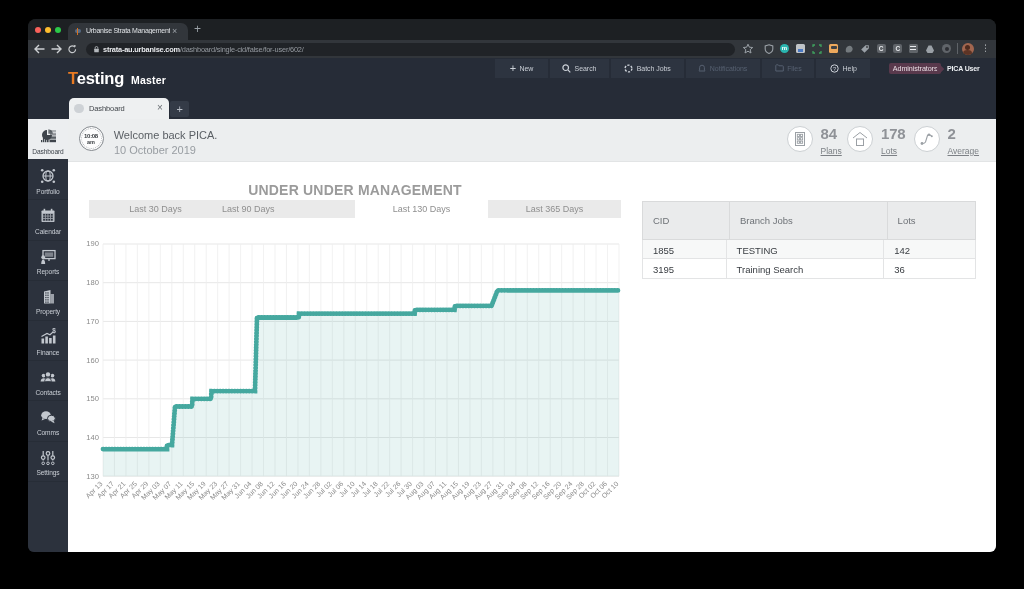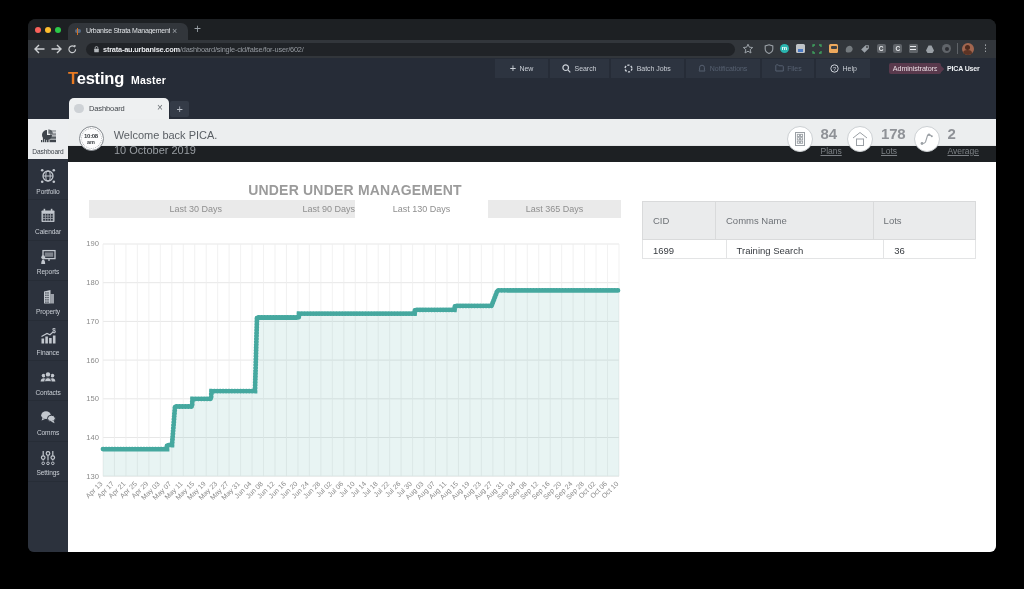--- a/index.html
+++ b/index.html
@@ -15,21 +15,21 @@
 .nav { position:absolute; top:1px; height:19px; background:#2d3440; display:flex; align-items:center;
         justify-content:center; gap:3.5px; color:#c9ced5; font-size:7px; letter-spacing:-0.05px; }
 .nav .dim { color:#566070; }
 .nvi { color:#ccd1d8; }
 #apptab { position:absolute; left:40.9px; top:78.7px; width:100.5px; height:21.3px; background:#eef0f1; border-radius:5px 5px 0 0; }
 #sidebar { position:absolute; left:0; top:100px; width:40px; height:433px; background:#2c323d; }
 .sit { position:absolute; left:0; width:40px; text-align:center; border-bottom:1px solid #272d37; }
 .sit.act { background:#eceef0; border-bottom:none; }
 .slab { font-size:6.6px; color:#c9ced5; margin-top:2.5px; letter-spacing:-0.1px; }
 .sit.act .slab { color:#3e444b; }
-#welcome { position:absolute; left:40px; top:100px; width:928px; height:27px; background:#eceeef; border-bottom:1px solid #e2e4e5; box-sizing:border-box; }
+#welcome { position:absolute; left:40px; top:100px; width:928px; height:43px; background:#eceeef; border-bottom:1px solid #e2e4e5; box-sizing:border-box; }
 .bign { position:absolute; top:105.5px; font-size:15px; font-weight:bold; color:#8f9297; letter-spacing:-0.2px; }
 .lbl { position:absolute; top:126.5px; font-size:8.5px; color:#7c8085;text-decoration:underline; }
 .tbi { position:absolute; }
 .ext { position:absolute; top:4.5px; width:9px; height:9px; }
 </style></head>
 <body>
 <div id="win">
   <div id="tabstrip">
     <div class="tl" style="left:6.9px;background:#f9615a"></div>
     <div class="tl" style="left:16.6px;background:#fdbd2e"></div>
@@ -331,22 +331,22 @@
         <path d="M7 16.5 Q9.5 16.8 10.5 15 L12.5 8.5 Q13.2 7.2 14.8 7.8 L16.5 9" fill="none" stroke="#9ba0a5" stroke-width="1.1"></path>
         <circle cx="7" cy="16.5" r="1.4" fill="#9ba0a5"></circle>
         <circle cx="14" cy="7.8" r="1.2" fill="#9ba0a5"></circle>
         <circle cx="16.8" cy="9.2" r="1" fill="#9ba0a5"></circle>
       </svg>
     </div>
     <div class="bign" style="left:919.5px">2</div>
     <div class="lbl" style="left:919.5px">Average</div>
   <div style="position:absolute;left:61px;top:163px;width:532px;text-align:center;font-size:14px;font-weight:bold;color:#9b9b9b;letter-spacing:0.2px">UNDER UNDER MANAGEMENT</div>
   <div style="position:absolute;left:61px;top:181px;width:532px;height:18px;display:flex;font-size:9px;color:#8f8f8f">
-    <div style="width:133px;background:#eaeaea;text-align:right;line-height:18px">Last 30 Days</div>
-    <div style="width:133px;background:#eaeaea;text-align:right;line-height:18px">Last 90 Days</div>
+    <div style="width:133px;background:#eaeaea;text-align:center;line-height:18px">Last 30 Days</div>
+    <div style="width:133px;background:#eaeaea;text-align:left;line-height:18px">Last 90 Days</div>
     <div style="width:133px;background:#fff;text-align:center;line-height:18px">Last 130 Days</div>
     <div style="width:133px;background:#eaeaea;text-align:center;line-height:18px">Last 365 Days</div>
   </div>
   <svg width="560" height="290" viewBox="0 0 560 290" style="position:absolute;left:57px;top:216.5px;font-family:'Liberation Sans',sans-serif">
       <line x1="18.0" y1="8.0" x2="534.0" y2="8.0" stroke="#e7e7e7" stroke-width="1"></line>
       <line x1="18.0" y1="46.7" x2="534.0" y2="46.7" stroke="#e7e7e7" stroke-width="1"></line>
       <line x1="18.0" y1="85.4" x2="534.0" y2="85.4" stroke="#e7e7e7" stroke-width="1"></line>
       <line x1="18.0" y1="124.1" x2="534.0" y2="124.1" stroke="#e7e7e7" stroke-width="1"></line>
       <line x1="18.0" y1="162.8" x2="534.0" y2="162.8" stroke="#e7e7e7" stroke-width="1"></line>
       <line x1="18.0" y1="201.5" x2="534.0" y2="201.5" stroke="#e7e7e7" stroke-width="1"></line>
@@ -449,22 +449,27 @@
       <text x="499.60" y="248.2" text-anchor="end" font-size="7" fill="#8a8a8a" transform="rotate(-45 499.60 248.2)">Sep 28</text>
       <text x="511.07" y="248.2" text-anchor="end" font-size="7" fill="#8a8a8a" transform="rotate(-45 511.07 248.2)">Oct 02</text>
       <text x="522.53" y="248.2" text-anchor="end" font-size="7" fill="#8a8a8a" transform="rotate(-45 522.53 248.2)">Oct 06</text>
       <text x="534.00" y="248.2" text-anchor="end" font-size="7" fill="#8a8a8a" transform="rotate(-45 534.00 248.2)">Oct 10</text>
       <path d="M18.0,213.1 L82.0,213.1 L82.0,209.2 L87.0,209.2 L90.0,170.5 L107.0,170.5 L107.5,162.8 L126.0,162.8 L126.5,155.1 L170.0,155.1 L172.0,81.5 L213.7,81.5 L214.0,77.7 L329.6,77.7 L330.0,73.8 L369.5,73.8 L370.0,69.9 L406.5,69.9 L412.5,54.4 L534.0,54.4 L534.0,240.2 L18.0,240.2 Z" fill="rgba(69,168,159,0.12)" stroke="none"></path>
       <path d="M18.0,213.1 L82.0,213.1 L82.0,209.2 L87.0,209.2 L90.0,170.5 L107.0,170.5 L107.5,162.8 L126.0,162.8 L126.5,155.1 L170.0,155.1 L172.0,81.5 L213.7,81.5 L214.0,77.7 L329.6,77.7 L330.0,73.8 L369.5,73.8 L370.0,69.9 L406.5,69.9 L412.5,54.4 L534.0,54.4" fill="none" stroke="#45a89f" stroke-width="3.4" stroke-linejoin="round"></path>
       <path d="M18.0,213.1 L82.0,213.1 L82.0,209.2 L87.0,209.2 L90.0,170.5 L107.0,170.5 L107.5,162.8 L126.0,162.8 L126.5,155.1 L170.0,155.1 L172.0,81.5 L213.7,81.5 L214.0,77.7 L329.6,77.7 L330.0,73.8 L369.5,73.8 L370.0,69.9 L406.5,69.9 L412.5,54.4 L534.0,54.4" fill="none" stroke="#45a89f" stroke-width="4.8" stroke-linecap="round" stroke-dasharray="0.6,2.3"></path>
     </svg>
   <div style="position:absolute;left:614px;top:182px;width:334px;font-size:9.5px;color:#6e7277">
       <div style="display:flex;height:39px;background:#eaebec;border:1px solid #d9dadb;box-sizing:border-box">
-        <div style="width:73px;padding:13px 0 0 10px;box-sizing:border-box;border-right:1px solid #d9dadb">CID</div>
-        <div style="width:157.6px;padding:13px 0 0 10px;box-sizing:border-box;border-right:1px solid #d9dadb">Comms Name</div>
+        <div style="width:87px;padding:13px 0 0 10px;box-sizing:border-box;border-right:1px solid #d9dadb">CID</div>
+        <div style="width:157.6px;padding:13px 0 0 10px;box-sizing:border-box;border-right:1px solid #d9dadb">Branch Jobs</div>
         <div style="flex:1;padding:13px 0 0 10px;box-sizing:border-box">Lots</div>
       </div>
+      <div style="display:flex;height:19.4px;background:#f7f8f8;border:1px solid #e3e4e5;border-top:none;box-sizing:border-box;color:#383c41">
+        <div style="width:83.6px;padding:4.5px 0 0 10px;box-sizing:border-box;border-right:1px solid #e3e4e5">1855</div>
+        <div style="width:157.6px;padding:4.5px 0 0 10px;box-sizing:border-box;border-right:1px solid #e3e4e5">TESTING</div>
+        <div style="flex:1;padding:4.5px 0 0 10px;box-sizing:border-box">142</div>
+      </div>
       <div style="display:flex;height:19.4px;background:#fff;border:1px solid #e3e4e5;border-top:none;box-sizing:border-box;color:#383c41">
-        <div style="width:83.6px;padding:4.5px 0 0 10px;box-sizing:border-box;border-right:1px solid #e3e4e5">1699</div>
+        <div style="width:83.6px;padding:4.5px 0 0 10px;box-sizing:border-box;border-right:1px solid #e3e4e5">3195</div>
         <div style="width:157.6px;padding:4.5px 0 0 10px;box-sizing:border-box;border-right:1px solid #e3e4e5">Training Search</div>
         <div style="flex:1;padding:4.5px 0 0 10px;box-sizing:border-box">36</div>
       </div>
     </div>
 </div>
 </body></html>

